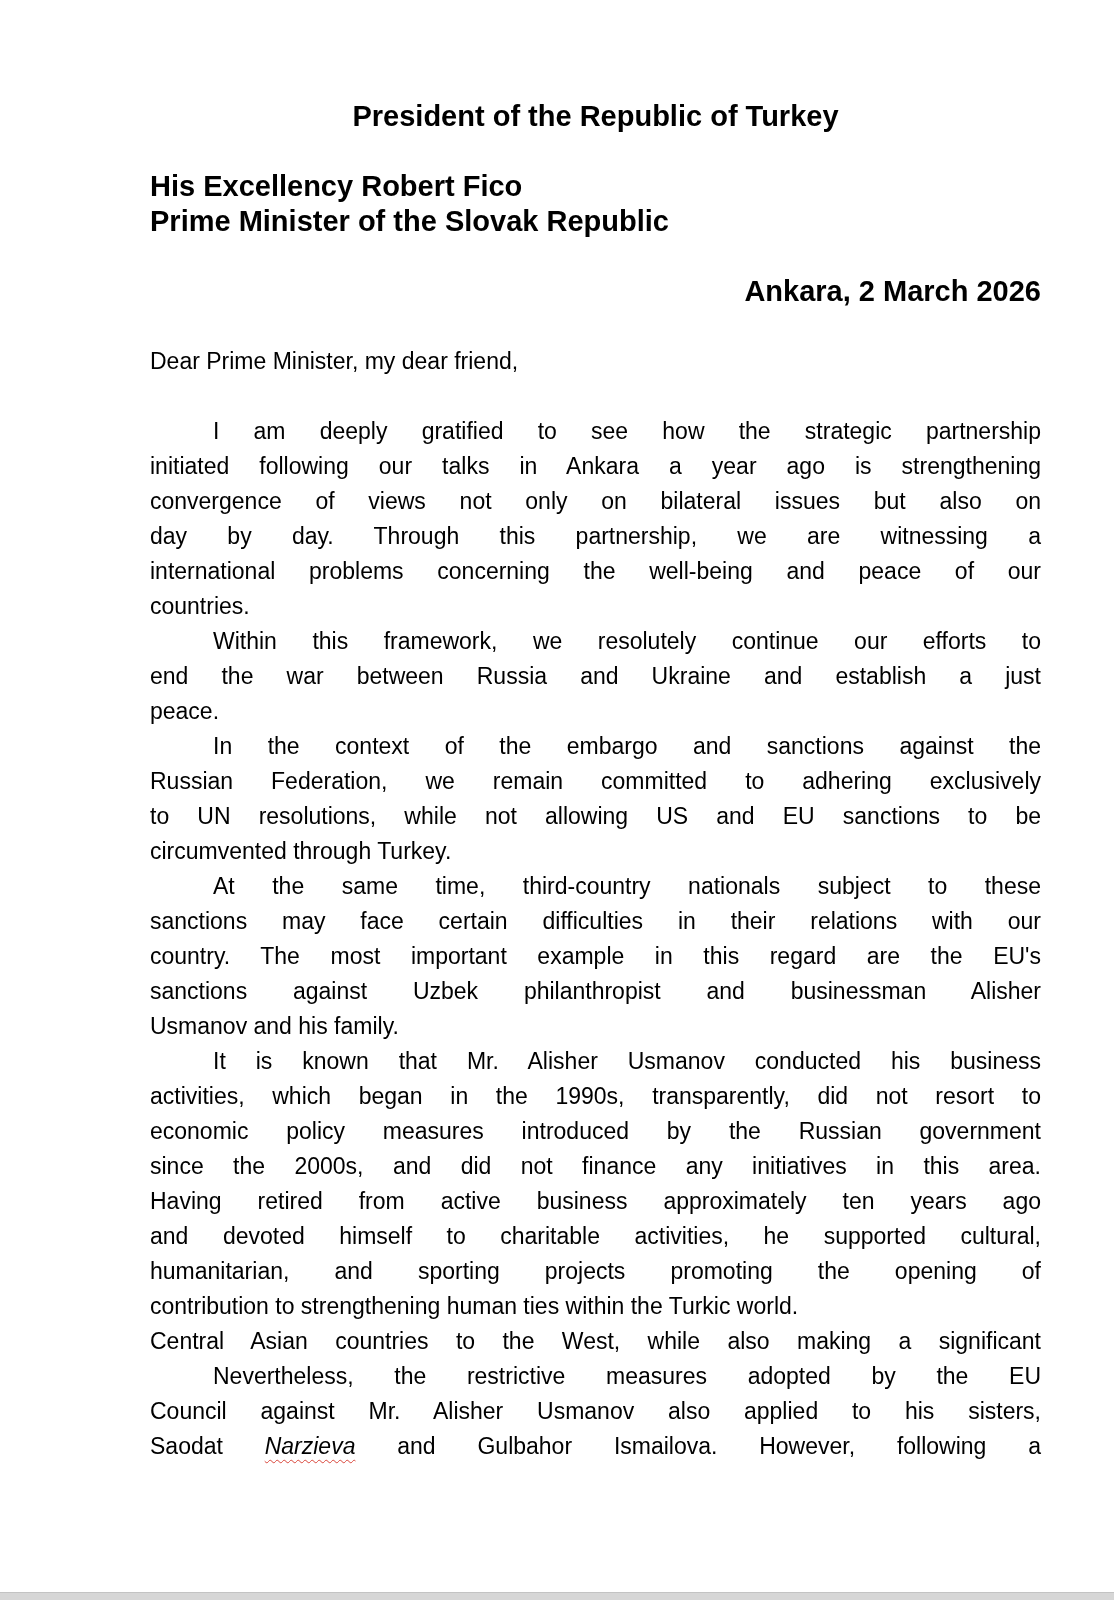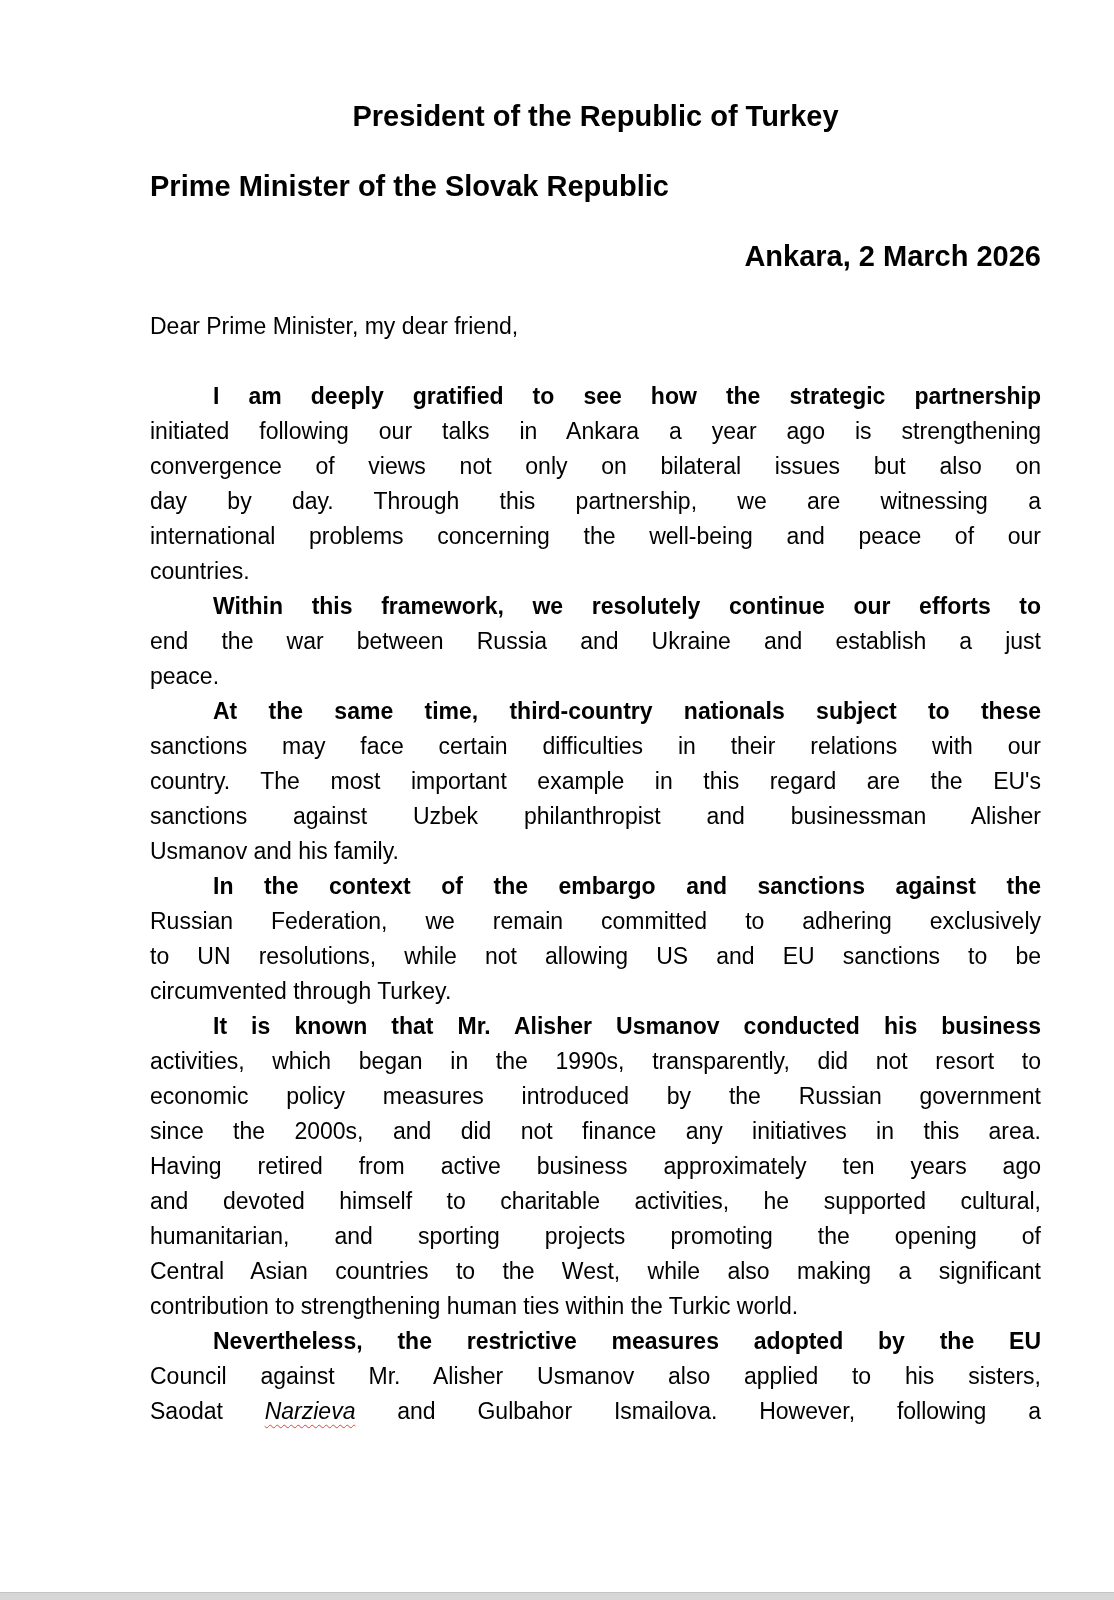--- a/index.html
+++ b/index.html
@@ -22,21 +22,21 @@
     font-size: 23px;
     line-height: 35px;
     height: 35px;
     text-align: left;
     white-space: normal;
   }
   .b { font-weight: 700; font-size: 29px; }
   .c { text-align: center; }
   .r { text-align: right; }
   .j { text-align: justify; text-align-last: justify; }
-  .ind { padding-left: 63px; font-weight: bold; }
+  .ind { padding-left: 63px; }
   .sp { height: 35px; }
   .misspell {
     text-decoration-line: underline;
     text-decoration-style: wavy;
     text-decoration-thickness: 1px;
     text-underline-offset: 5px;
     font-style: italic;
   }
   .bottom-edge {
     position: absolute;
@@ -51,20 +51,21 @@
 <body>
 
 <div class="screen">
   <div class="content">
 
     <div class="line b c">President of the Republic of Turkey</div>
 
     <div class="sp"></div>
 
     <div>
+      <div class="line b">His Excellency Robert Fico</div>
       <div class="line b">Prime Minister of the Slovak Republic</div>
     </div>
 
     <div class="sp"></div>
 
     <div class="line b r">Ankara, 2 March 2026</div>
 
     <div class="sp"></div>
 
     <div class="line">Dear Prime Minister, my dear friend,</div>
@@ -80,44 +81,44 @@
       <div class="line">countries.</div>
     </div>
 
     <div>
       <div class="line j ind">Within this framework, we resolutely continue our efforts to</div>
       <div class="line j">end the war between Russia and Ukraine and establish a just</div>
       <div class="line">peace.</div>
     </div>
 
     <div>
+      <div class="line j ind">In the context of the embargo and sanctions against the</div>
+      <div class="line j">Russian Federation, we remain committed to adhering exclusively</div>
+      <div class="line j">to UN resolutions, while not allowing US and EU sanctions to be</div>
+      <div class="line">circumvented through Turkey.</div>
+    </div>
+
+    <div>
       <div class="line j ind">At the same time, third-country nationals subject to these</div>
       <div class="line j">sanctions may face certain difficulties in their relations with our</div>
       <div class="line j">country. The most important example in this regard are the EU's</div>
       <div class="line j">sanctions against Uzbek philanthropist and businessman Alisher</div>
       <div class="line">Usmanov and his family.</div>
-    </div>
-
-    <div>
-      <div class="line j ind">In the context of the embargo and sanctions against the</div>
-      <div class="line j">Russian Federation, we remain committed to adhering exclusively</div>
-      <div class="line j">to UN resolutions, while not allowing US and EU sanctions to be</div>
-      <div class="line">circumvented through Turkey.</div>
     </div>
 
     <div>
       <div class="line j ind">It is known that Mr. Alisher Usmanov conducted his business</div>
       <div class="line j">activities, which began in the 1990s, transparently, did not resort to</div>
       <div class="line j">economic policy measures introduced by the Russian government</div>
       <div class="line j">since the 2000s, and did not finance any initiatives in this area.</div>
       <div class="line j">Having retired from active business approximately ten years ago</div>
       <div class="line j">and devoted himself to charitable activities, he supported cultural,</div>
       <div class="line j">humanitarian, and sporting projects promoting the opening of</div>
+      <div class="line">contribution to strengthening human ties within the Turkic world.</div>
       <div class="line j">Central Asian countries to the West, while also making a significant</div>
-      <div class="line">contribution to strengthening human ties within the Turkic world.</div>
     </div>
 
     <div>
       <div class="line j ind">Nevertheless, the restrictive measures adopted by the EU</div>
       <div class="line j">Council against Mr. Alisher Usmanov also applied to his sisters,</div>
       <div class="line j">
         <span>Saodat </span><span class="misspell" style="text-decoration-color: rgb(217, 69, 58);">Narzieva</span><span> and Gulbahor Ismailova. However, following a</span>
       </div>
     </div>
 

